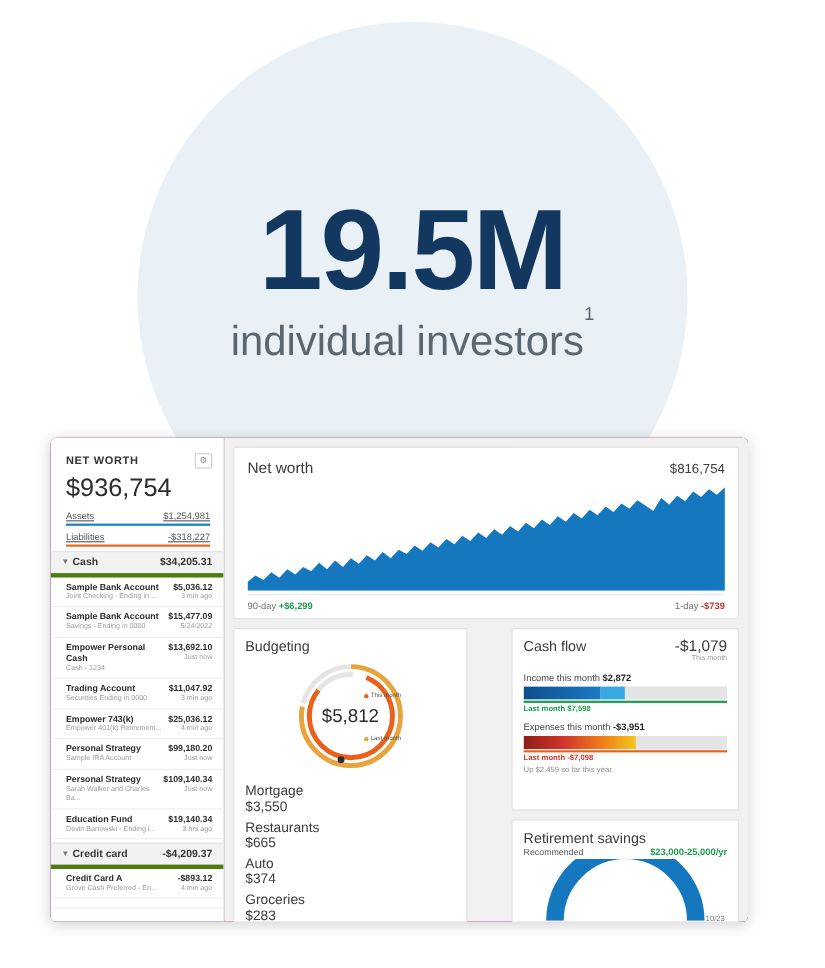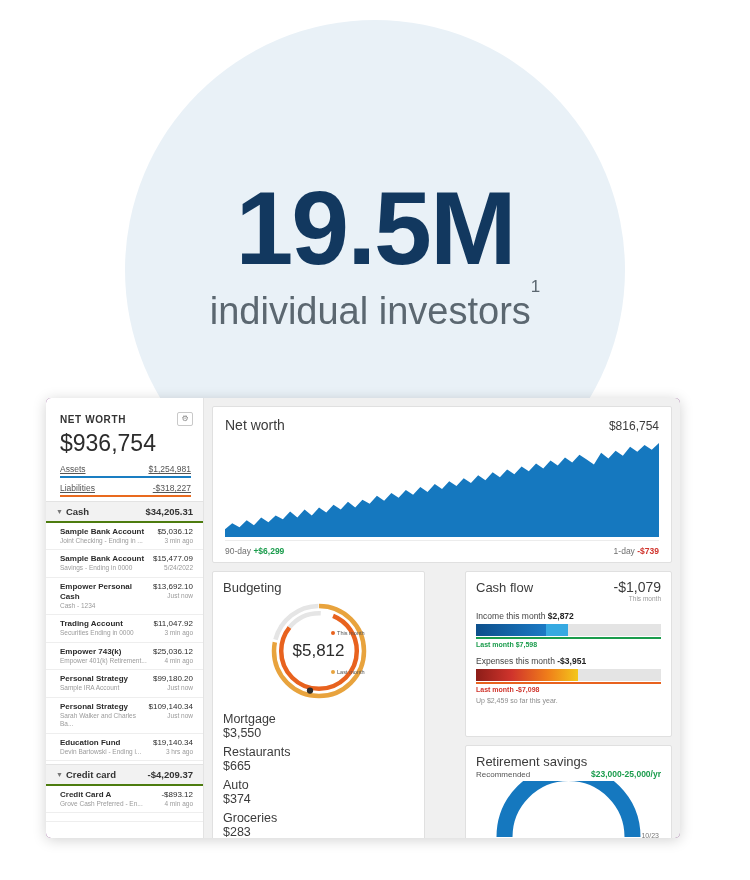--- a/index.html
+++ b/index.html
@@ -125,21 +125,21 @@
     background: #1a7ec2;
   }
   .sb-bar.liab { background: #e96a1e; }
 
   .sb-section {
     display: flex;
     justify-content: space-between;
     align-items: center;
     background: #f2f2f2;
     border-top: 1px solid #e3e3e3;
-    border-bottom: 2px solid #4d7c0f;
+    border-bottom: 4px solid #4d7c0f;
     padding: 4px 10px 4px 10px;
     margin-top: 3px;
     font-size: 9.5px;
     font-weight: bold;
     color: #333;
   }
   .sb-section .caret {
     font-size: 7px;
     color: #777;
     margin-right: 3px;
@@ -163,21 +163,21 @@
     font-size: 6.5px;
     color: #9a9a9a;
     line-height: 1.3;
   }
   .sb-row .right {
     text-align: right;
     white-space: nowrap;
   }
   .sb-row .right .v {
     font-size: 8px;
-    font-weight: normal;
+    font-weight: bold;
     color: #2c2c2c;
     line-height: 1.25;
   }
   .sb-row .right .t {
     font-size: 6.5px;
     color: #9a9a9a;
     line-height: 1.3;
   }
 
   

